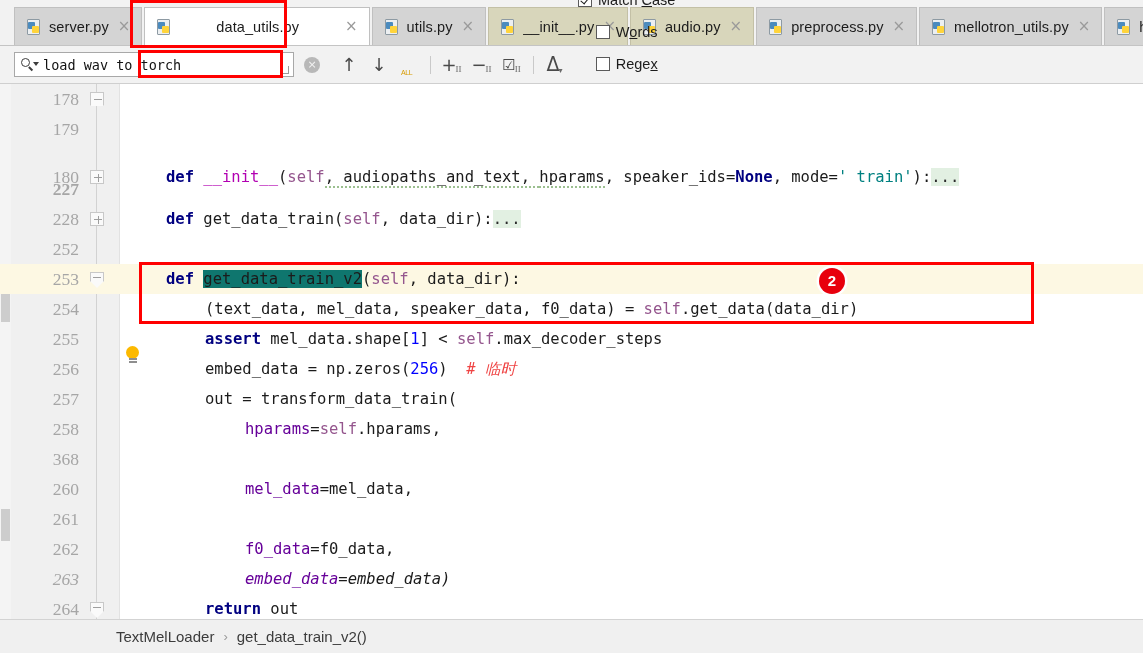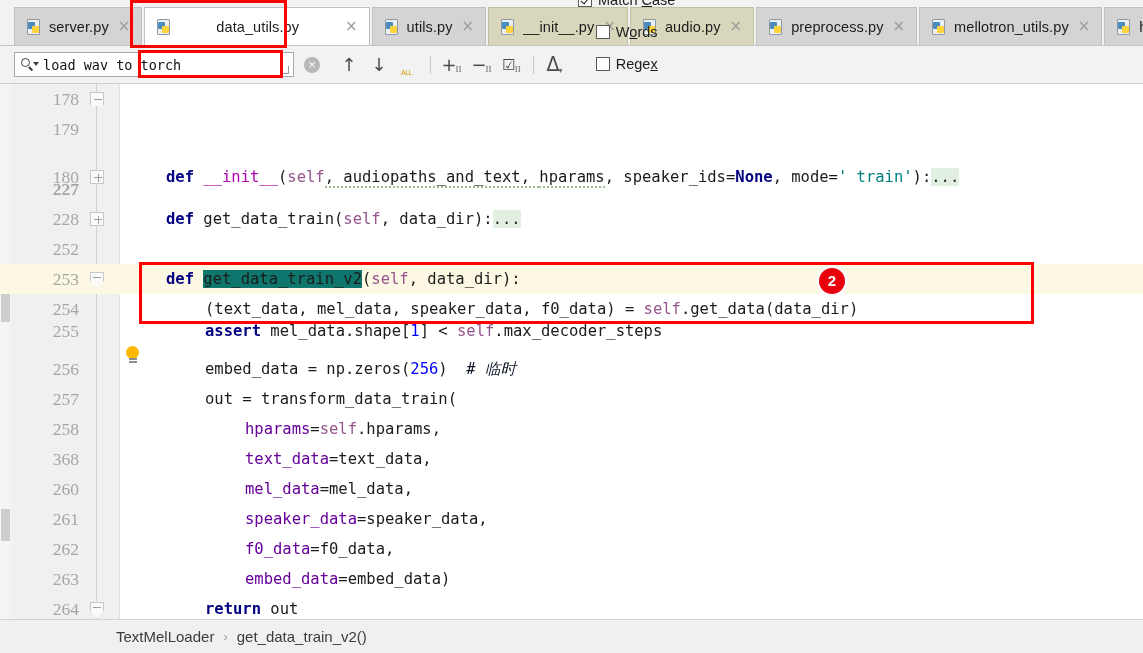--- a/index.html
+++ b/index.html
@@ -307,21 +307,21 @@
     position: absolute; left: 6.5px; top: 2.5px;
     width: 1px; height: 8px; background: #9e9e9e;
   }
 
   
   .kw   { color: #000080; font-weight: bold; }
   .self { color: #94558d; }
   .par  { color: #660099; }
   .num  { color: #0000ff; }
   .str  { color: #008080; }
-  .cmt  { color: #0f172a; font-style: italic; }
+  .cmt  { color: #ef4444; font-style: italic; }
   .cnst { color: #000080; font-weight: bold; }
   .dots {
     background: #e2f0e2;
     color: #2b2b2b;
   }
   .selhl { background: #0f766e; }
   .squig {
     border-bottom: 2px dotted #9bbf8f;
     padding-bottom: 0px;
   }
@@ -578,21 +578,21 @@
           <span class="dash" style="top:5px;"></span>
         </div>
       <div class="codetext" style="left:166px;"><span class="kw">def</span><span> </span><span class="selhl">get_data_train_v2</span><span>(</span><span class="self">self</span><span>, data_dir</span><span>):</span></div>
     </div>
 
     <div class="row" style="top:210px;">
       <div class="lineno">254</div>
       <div class="codetext" style="left:205px;"><span>(text_data, mel_data, speaker_data, f0_data) = </span><span class="self">self</span><span>.get_data(data_dir)</span></div>
     </div>
 
-    <div class="row" style="top:232px;padding-left:35px;">
+    <div class="row" style="top:240px;padding-left:35px;">
       <div class="lineno">255</div>
       <div class="codetext" style="left:205px;"><span class="kw">assert</span><span> mel_data.shape[</span><span class="num">1</span><span>] &lt; </span><span class="self">self</span><span>.max_decoder_steps</span></div>
     </div>
 
     <div class="row" style="top:270px;">
       <div class="lineno">256</div>
       <div class="codetext" style="left:205px;"><span>embed_data = np.zeros(</span><span class="num">256</span><span>)</span><span>  </span><span class="cmt"># 临时</span></div>
     </div>
 
     <div class="row" style="top:300px;">
@@ -600,39 +600,37 @@
       <div class="codetext" style="left:205px;">out = transform_data_train(</div>
     </div>
 
     <div class="row" style="top:330px;">
       <div class="lineno">258</div>
       <div class="codetext" style="left:245px;"><span class="par">hparams</span><span>=</span><span class="self">self</span><span>.hparams,</span></div>
     </div>
 
     <div class="row" style="top:360px;">
       <div class="lineno">368</div>
-      <div class="codetext" style="left:245px;"><span class="par">text_data</span><span>=</span><span>text_data,</span></div>
     </div>
 
     <div class="row" style="top:390px;">
       <div class="lineno">260</div>
       <div class="codetext" style="left:245px;"><span class="par">mel_data</span><span>=</span><span>mel_data,</span></div>
     </div>
 
     <div class="row" style="top:420px;">
       <div class="lineno">261</div>
-      <div class="codetext" style="left:245px;"><span class="par">speaker_data</span><span>=</span><span>speaker_data,</span></div>
     </div>
 
     <div class="row" style="top:450px;">
       <div class="lineno">262</div>
       <div class="codetext" style="left:245px;"><span class="par">f0_data</span><span>=</span><span>f0_data,</span></div>
     </div>
 
-    <div class="row" style="top:480px;">
+    <div class="row" style="top:480px;font-style:italic;">
       <div class="lineno">263</div>
       <div class="codetext" style="left:245px;"><span class="par">embed_data</span><span>=</span><span>embed_data)</span></div>
     </div>
 
     <div class="row" style="top:510px;">
       <div class="lineno">264</div>
       <div class="fold bot">
           <span class="tipb"></span>
           <span class="shape"></span>
           <span class="tip"></span>

